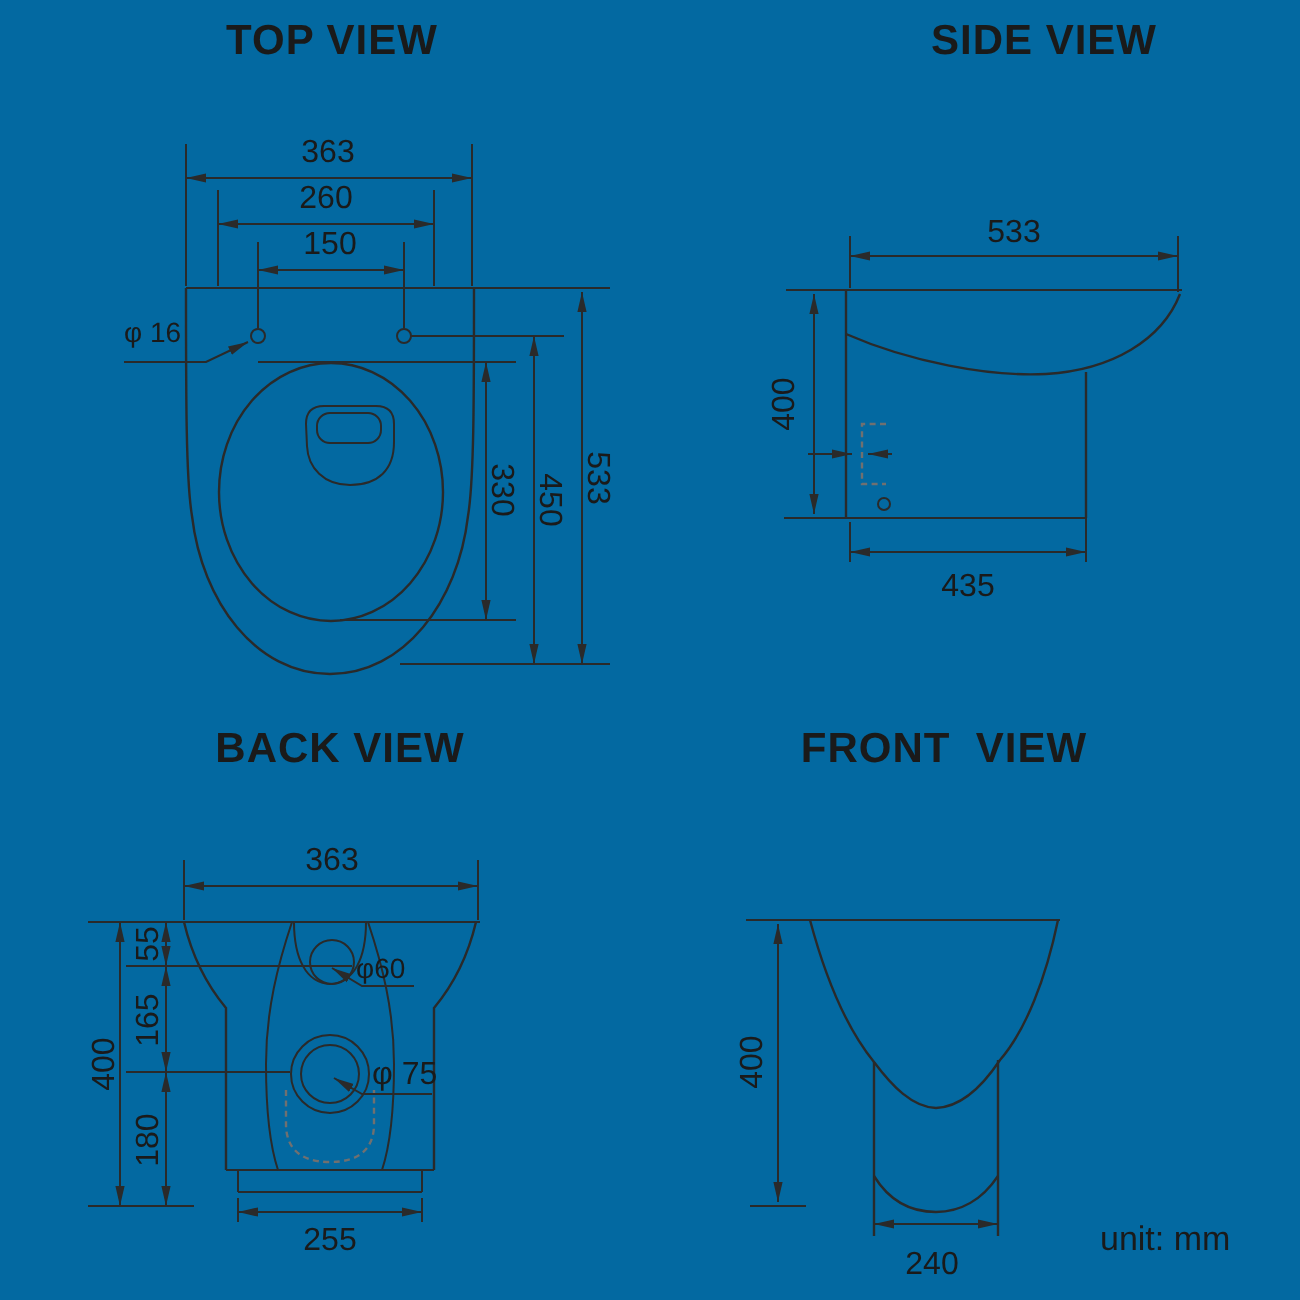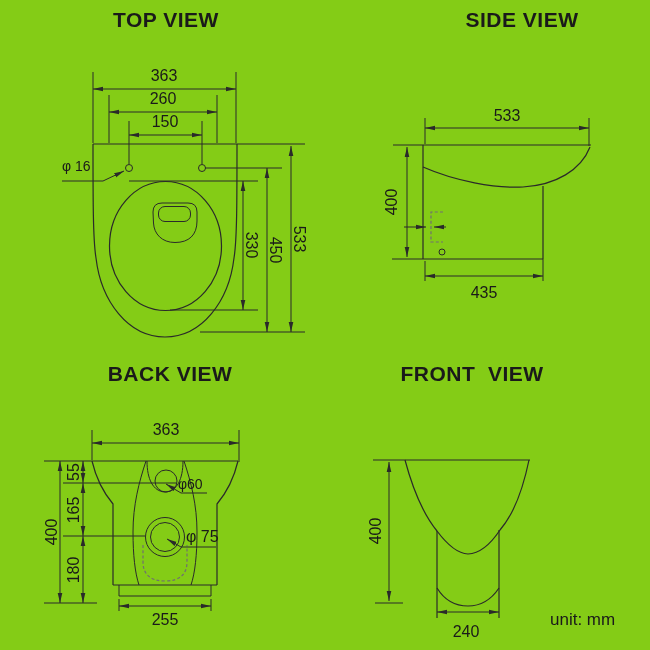--- a/index.html
+++ b/index.html
@@ -1,16 +1,16 @@
 <!DOCTYPE html>
 <html><head>
 <meta charset="utf-8">
 <style>
   html,body{margin:0;padding:0;background:#ffffff;}
-  .page{position:relative;width:650px;height:650px;background:#84cc16;overflow:hidden;}
+  .page{position:relative;width:650px;height:650px;background:#0369a1;overflow:hidden;}
   svg text{font-family:"Liberation Sans", sans-serif;fill:#1a1a1a;}
   .t-title{font-size:21px;font-weight:bold;letter-spacing:.5px;}
   .t-dim{font-size:16px;}
   .t-dim-s{font-size:14px;}
   .t-unit{font-size:17px;}
   .ln{stroke:#2a2a2a;stroke-width:1;fill:none;}
   .body{stroke:#2a2a2a;stroke-width:1.2;fill:none;}
   .dash{stroke:#707070;stroke-width:1.2;fill:none;stroke-dasharray:3 2.2;}
 </style>
 </head>

